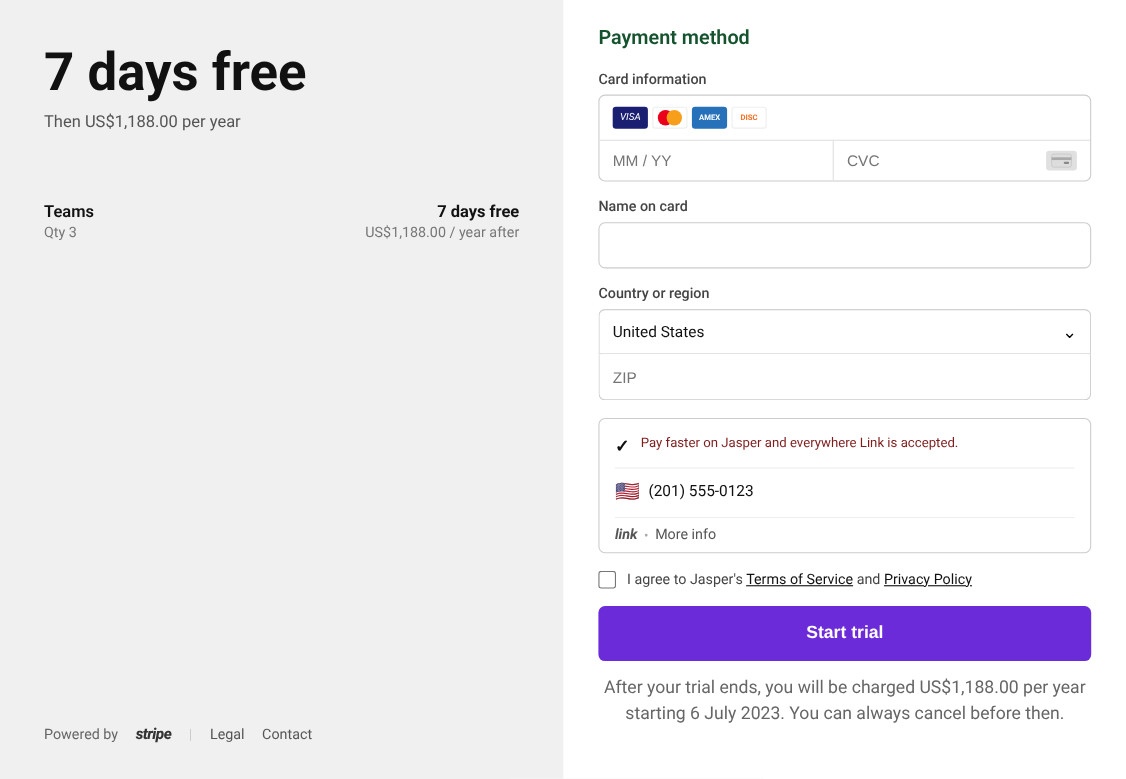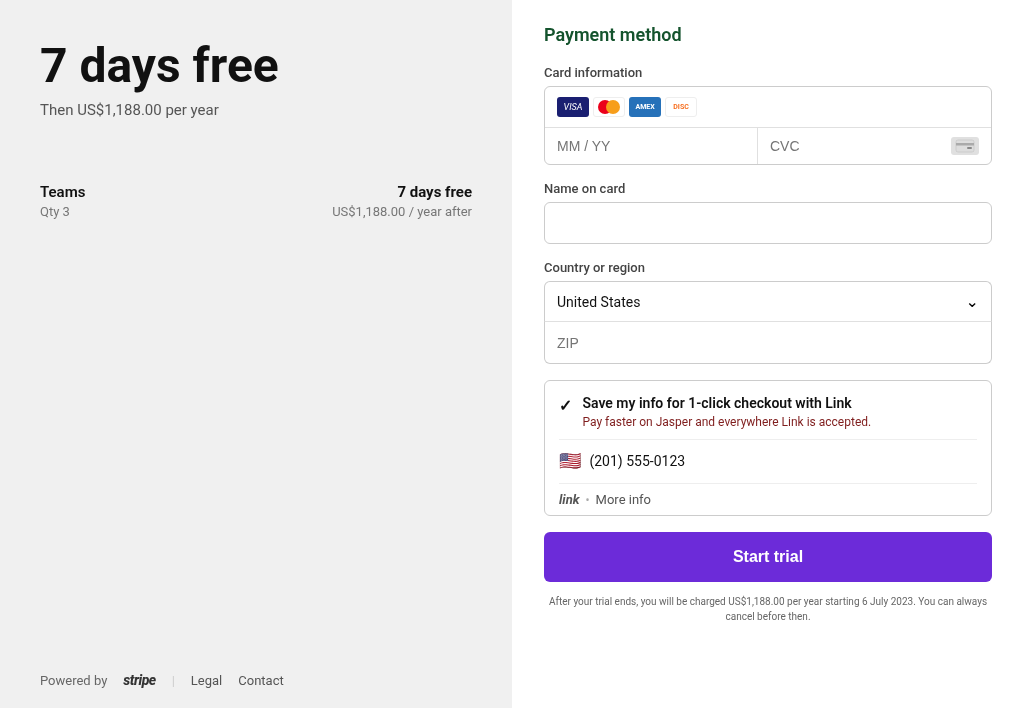--- a/index.html
+++ b/index.html
@@ -66,21 +66,21 @@
     }
 
     .plan-price-after {
       font-size: 13px;
       color: #777;
       margin-top: 3px;
     }
 
     .left-footer {
       position: absolute;
-      bottom: 20px;
+      bottom: 32px;
       left: 40px;
       display: flex;
       align-items: center;
       gap: 16px;
       font-size: 13px;
       color: #666;
     }
 
     .stripe-logo {
       font-weight: 800;
@@ -393,21 +393,21 @@
       border: none;
       border-radius: 6px;
       padding: 16px;
       font-size: 16px;
       font-weight: 600;
       cursor: pointer;
       margin-bottom: 12px;
     }
 
     .trial-note {
-      font-size: 10px;
+      font-size: 16px;
       color: #666;
       text-align: center;
       line-height: 1.5;
     }
 
     
     .mc-circles {
       display: flex;
     }
     .mc-red {
@@ -495,35 +495,40 @@
     <span class="country-select-text">United States</span>
     <span>⌄</span>
   </div>
   <input class="zip-input" type="text" placeholder="ZIP" style="">
 
   
   <div class="link-save-box">
     <div class="link-save-row">
       <span class="checkmark-icon">✓</span>
       <div>
-        <div class="link-save-title">Save my info for 1-click checkout with Link</div>
         <div class="link-save-desc">Pay faster on Jasper and everywhere Link is accepted.</div>
       </div>
     </div>
     <div class="phone-row">
       <span class="flag-emoji">🇺🇸</span>
       <span class="phone-number">(201) 555-0123</span>
     </div>
     <div class="link-footer">
       <span class="link-text">link</span>
       <span class="link-dot">•</span>
       <a class="more-info-link">More info</a>
     </div>
   </div>
 
   
+  <div class="terms-row">
+    <input type="checkbox" class="terms-checkbox" style="">
+    <span class="terms-text">
+      <span>I agree to Jasper's </span><a class="terms-link">Terms of Service</a><span> and </span><a class="terms-link">Privacy Policy</a>
+    </span>
+  </div>
 
   
   <button class="start-trial-btn">Start trial</button>
 
   
   <p class="trial-note">After your trial ends, you will be charged US$1,188.00 per year starting 6 July 2023. You can always cancel before then.</p>
 </div>
 
 </body></html>

